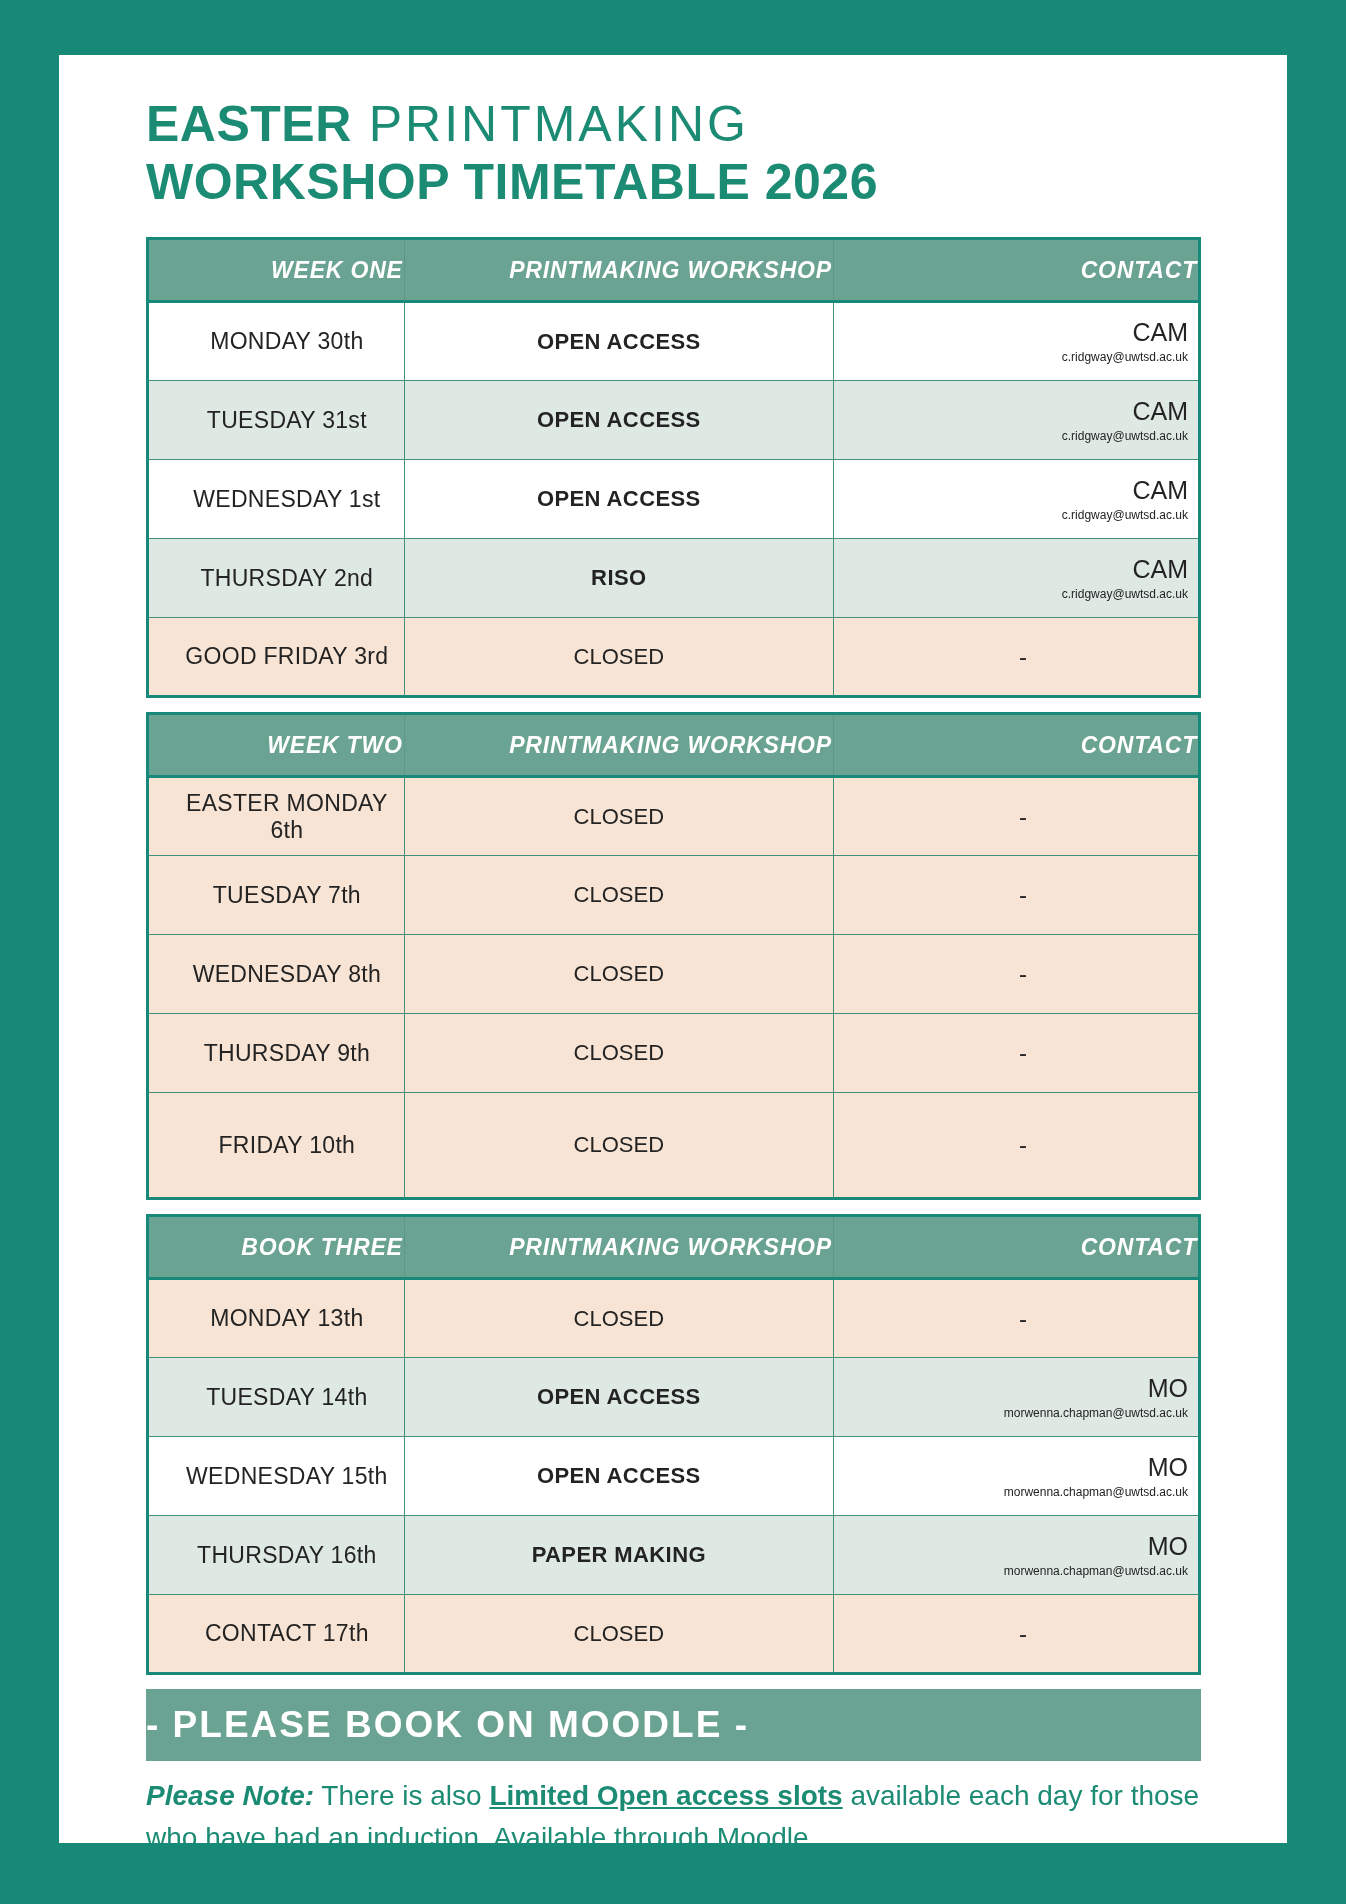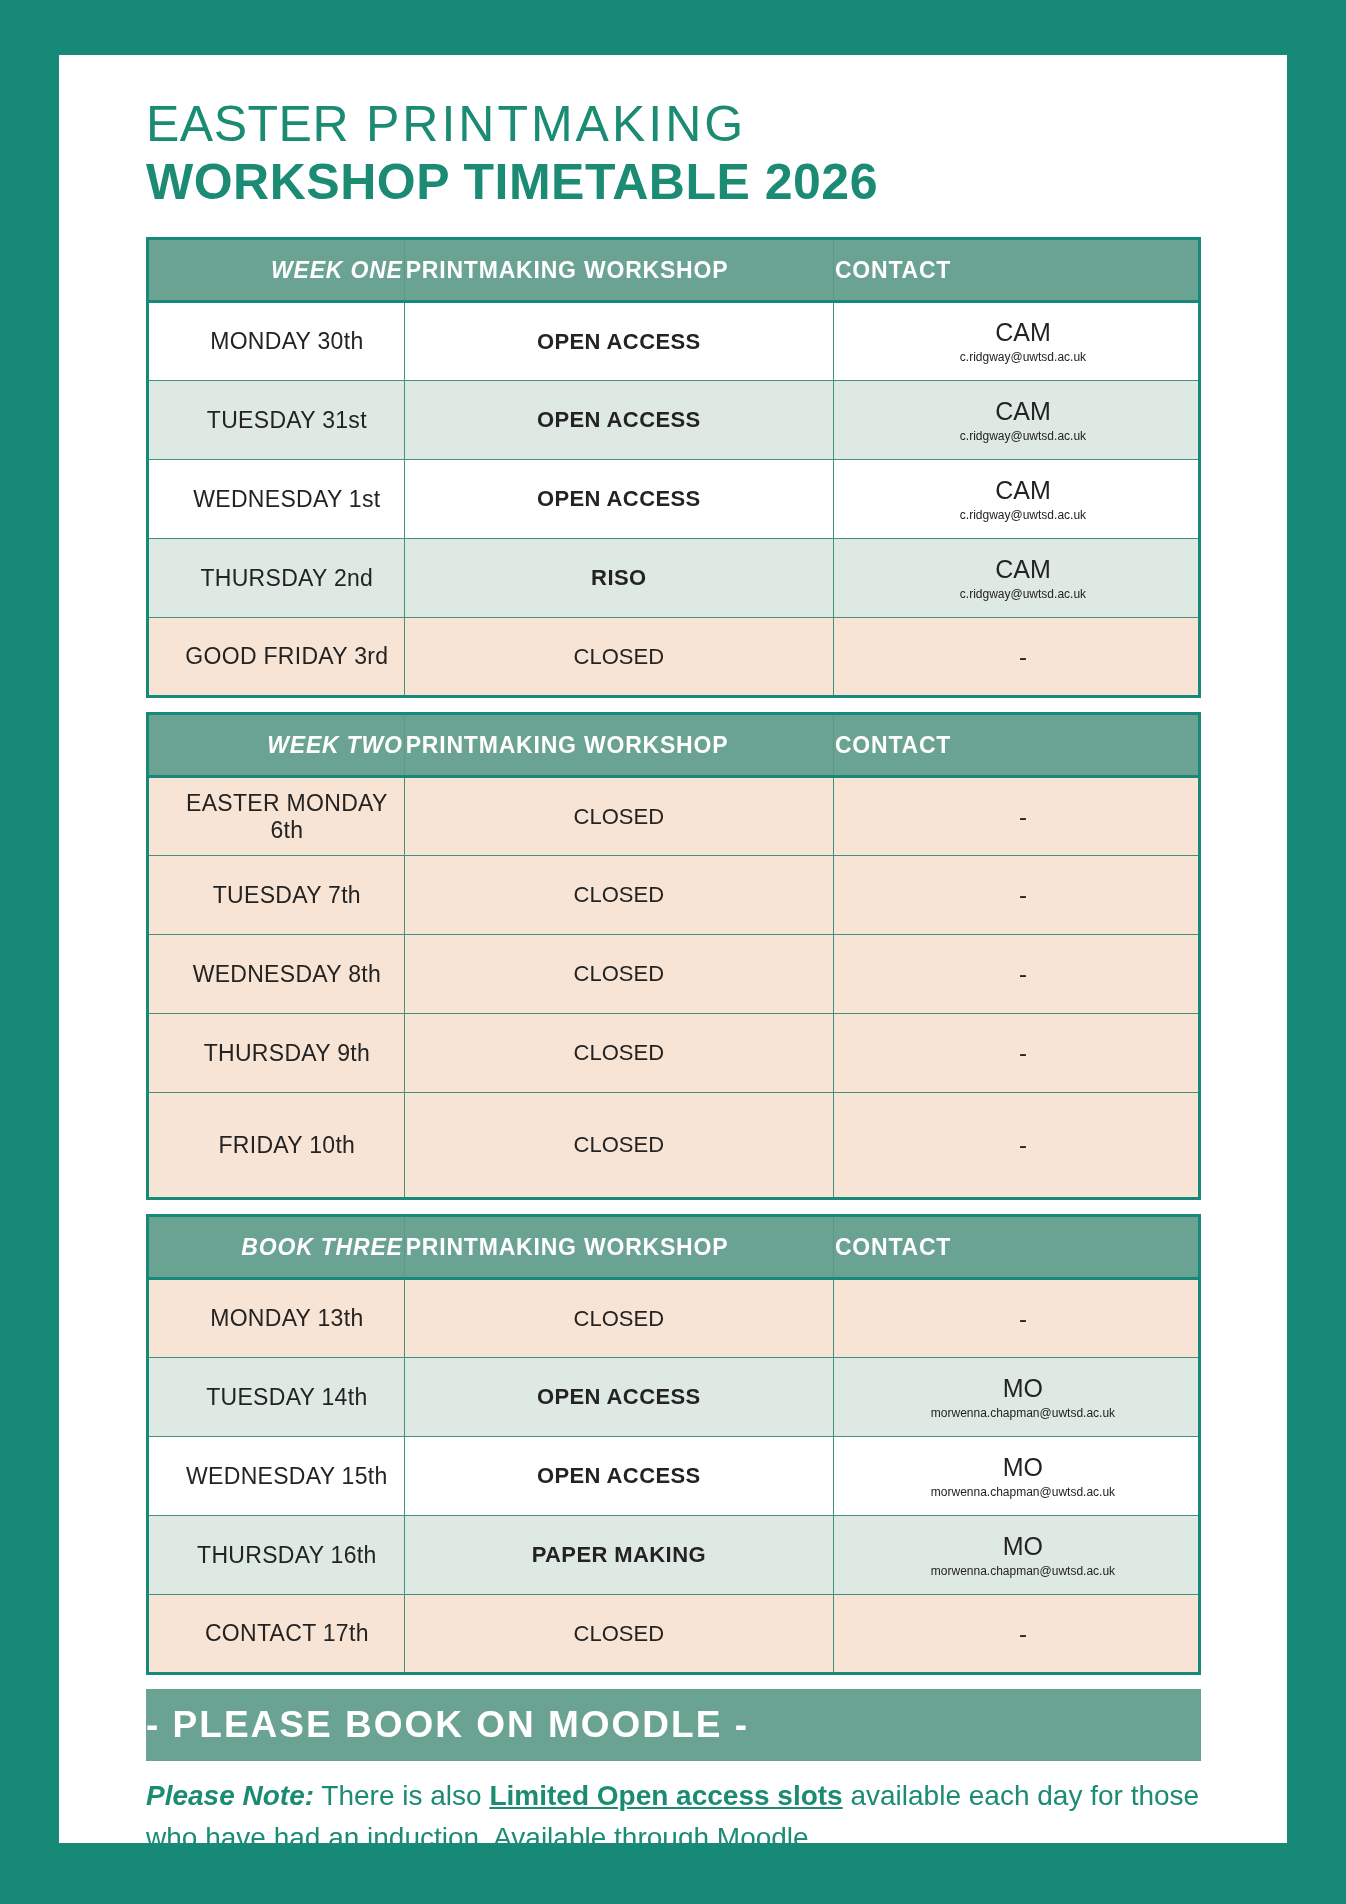--- a/index.html
+++ b/index.html
@@ -23,21 +23,21 @@
     overflow: hidden;
   }
   
   .title {
     margin: 0 0 26px 0;
     color: #1b8b74;
     font-size: 50px;
     line-height: 1.16;
     letter-spacing: 0.5px;
   }
-  .title .t1-bold { font-weight: 400; }
+  .title .t1-bold { font-weight: 700; }
   .title .t1-rest { font-weight: 400; letter-spacing: 3px; }
   .title .t2 { display: block; font-weight: 800; }
   
   table.tt {
     width: 100%;
     border-collapse: collapse;
     border: 3px solid #17897a;
     margin-bottom: 14px;
     table-layout: fixed;
   }
@@ -48,36 +48,36 @@
     height: 58px;
     background: #6ba393;
     color: #ffffff;
     font-weight: 700;
     font-size: 23px;
     letter-spacing: 0.8px;
     border: 1px solid #5d9886;
     border-bottom: 3px solid #17897a;
   }
   th.h-day { text-align: right; padding-left: 22px; font-style: italic; }
-  th.h-ws, th.h-ct { text-align: left; }
+  th.h-ws, th.h-ct { text-align: right; font-style: italic; }
   table.tt td {
     height: 79px;
     border: 1px solid #43917d;
     color: #232323;
     vertical-align: middle;
     box-sizing: border-box;
   }
   tr.tall td { height: 106px; }
   tr.bg-white td { background: #ffffff; }
   tr.bg-green td { background: #dfe9e3; }
   tr.bg-peach td { background: #f8e4d4; }
   td.c-day { text-align: center; padding-left: 22px; font-size: 23px; letter-spacing: 0.3px; }
   td.c-ws  { text-align: center; font-size: 22px; font-weight: 400; }
   td.c-ws.emph { font-weight: 700; letter-spacing: 0.4px; }
-  td.c-ct  { text-align: center; padding: 8px 10px 8px 24px; }
+  td.c-ct  { text-align: right; padding: 8px 10px 8px 24px; }
   td.c-ct.dash { text-align: center; font-size: 24px; }
   .cname { font-size: 25px; line-height: 1.2; }
   .cemail { font-size: 12px; line-height: 1.3; margin-top: 3px; }
   
   .banner {
     margin-top: 13px;
     height: 72px;
     background: #6ba393;
     color: #ffffff;
     font-weight: 700;

